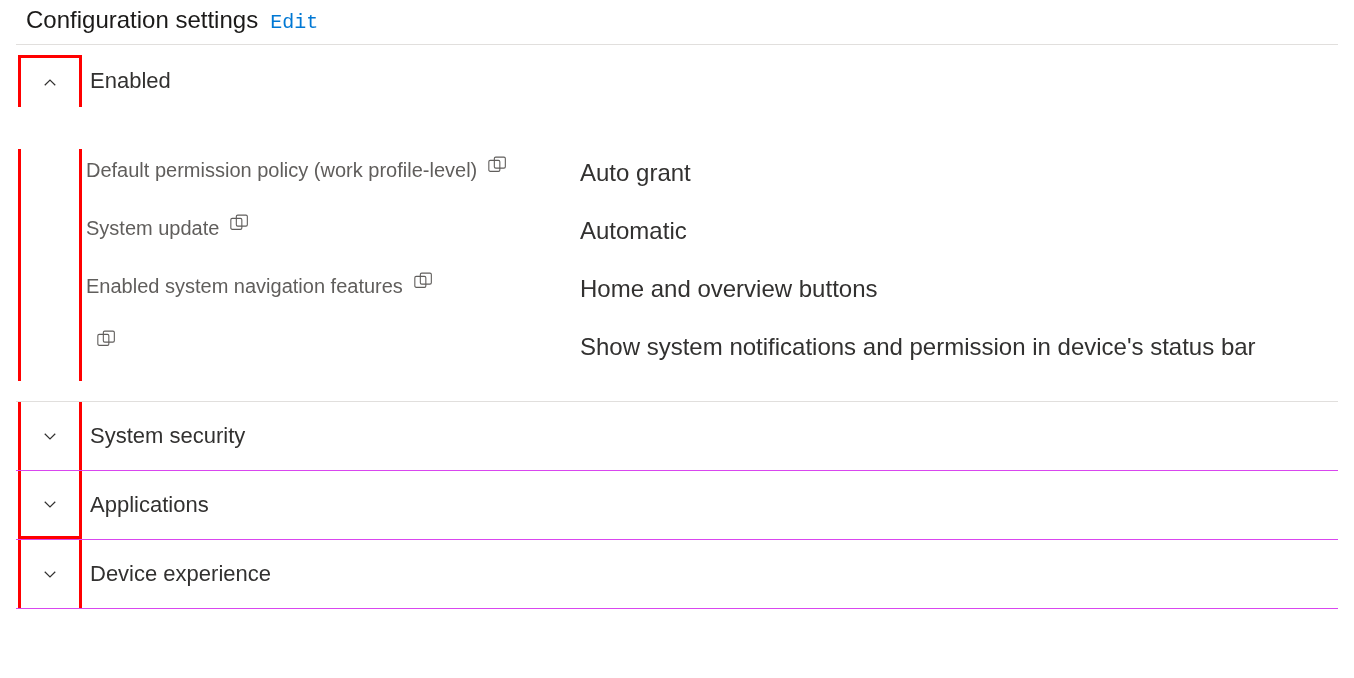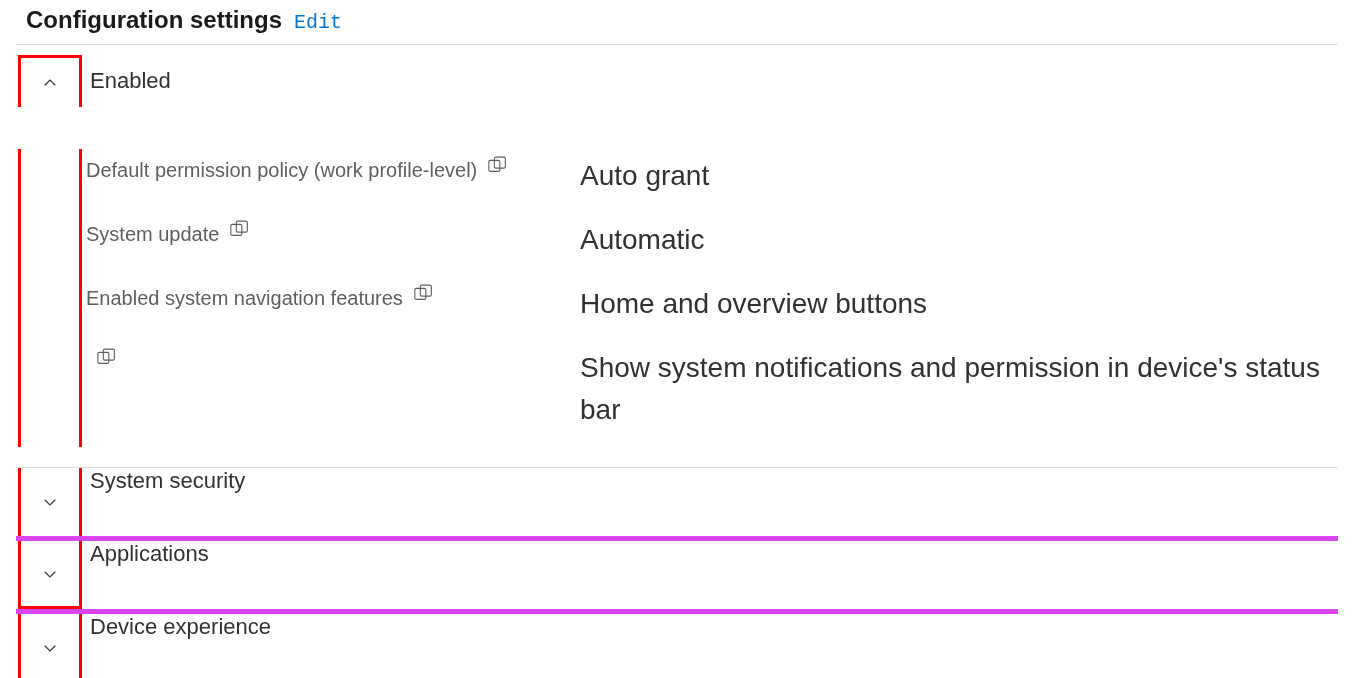--- a/index.html
+++ b/index.html
@@ -11,38 +11,38 @@
       width: 1354px;
     }
     .header-row {
       display: flex;
       align-items: baseline;
       gap: 12px;
       padding: 0 10px 10px 10px;
     }
     .page-title {
       font-size: 24px;
-      font-weight: 700;
+      font-weight: 400;
       color: #1b1a19;
     }
     .edit-link {
       font-size: 20px;
       color: #0078d4;
       text-decoration: none;
       cursor: pointer;
       font-family: Liberation Mono, monospace;
     }
     .sections {
       border-top: 1px solid #e1dfdd;
     }
     .section-row {
       display: flex;
-      align-items: flex-start;
+      align-items: center;
       min-height: 68px;
-      border-bottom: 5px solid #d946ef;
+      border-bottom: 1px solid #d946ef;
       padding: 0;
     }
     .section-row.expanded {
       border-bottom: none;
       min-height: 72px;
       align-items: center;
     }
     .expander-cell {
       width: 64px;
       height: 52px;
@@ -116,21 +116,21 @@
     .copy-icon svg {
       width: 22px;
       height: 18px;
       stroke: #605e5c;
       stroke-width: 1.2;
       fill: none;
     }
     .kv-value {
       flex: 1;
       color: #323130;
-      font-size: 28px;
+      font-size: 24px;
       line-height: 1.5;
     }
   </style>
 </head>
 <body>
 
 <div class="header-row">
   <span class="page-title">Configuration settings</span>
   <a class="edit-link">Edit</a>
 </div>

